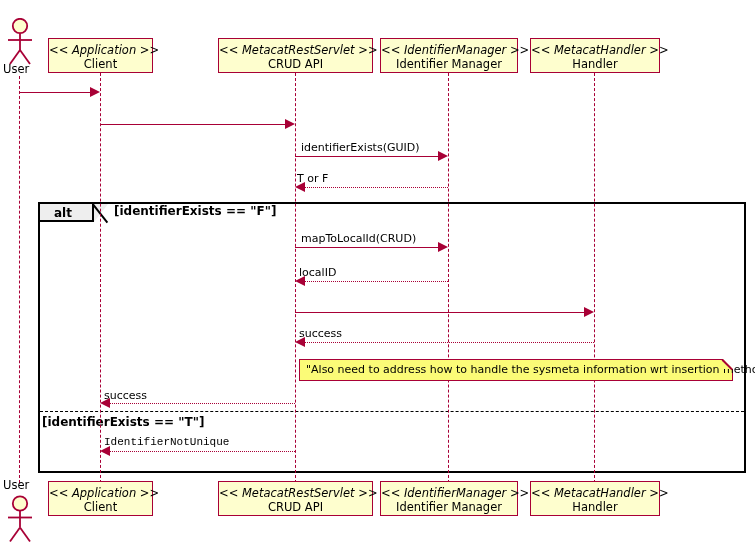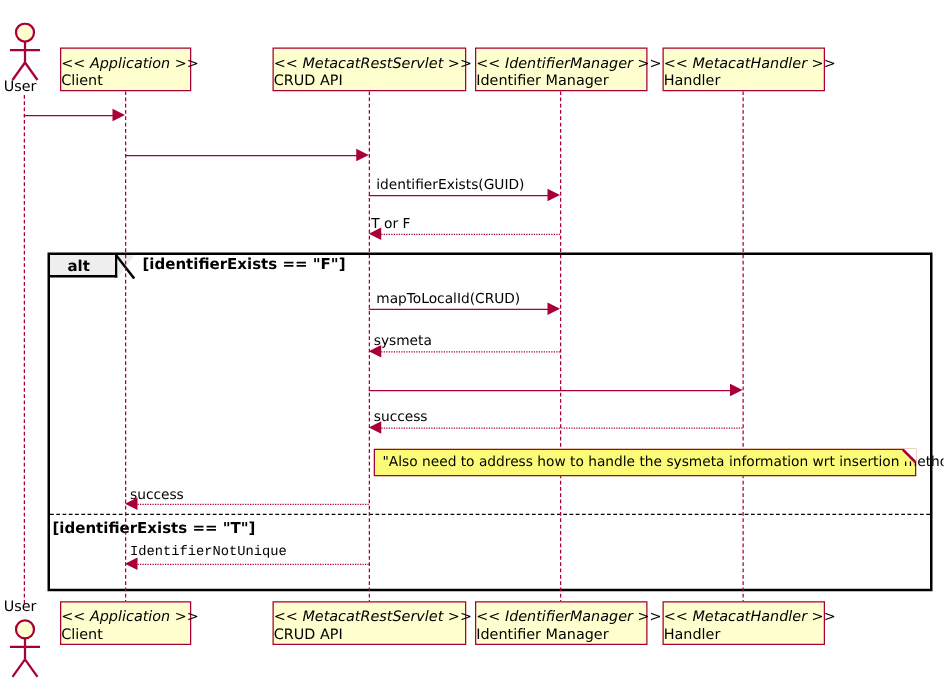--- a/index.html
+++ b/index.html
@@ -16,21 +16,21 @@
     height: 553px;
     background: #ffffff;
     overflow: hidden;
   }
   
   .participant {
     position: absolute;
     box-sizing: border-box;
     background: #FEFECE;
     border: 1.5px solid #A80036;
-    text-align: left;
+    text-align: center;
     padding-top: 4px;
     line-height: 1.25;
     color: #000000;
   }
   .participant .stereo {
     display: block;
     font-style: italic;
     font-size: 11.5px;
     white-space: nowrap;
   }
@@ -244,21 +244,21 @@
   <div class="arrow-r" style="left:438px; top:151px;"></div>
 
   <div class="msg-label" style="left:297px; top:172px;">T or F</div>
   <div class="msg-line dotted" style="left:305px; top:187px; width:143px;"></div>
   <div class="arrow-l" style="left:295px; top:182px;"></div>
 
   <div class="msg-label" style="left:301px; top:232px;">mapToLocalId(CRUD)</div>
   <div class="msg-line" style="left:295px; top:247px; width:144px;"></div>
   <div class="arrow-r" style="left:438px; top:242px;"></div>
 
-  <div class="msg-label" style="left:299px; top:266px;">sysmeta</div>
+  <div class="msg-label" style="left:299px; top:266px;">localID</div>
   <div class="msg-line dotted" style="left:305px; top:281px; width:143px;"></div>
   <div class="arrow-l" style="left:295px; top:276px;"></div>
 
   <div class="msg-line" style="left:295px; top:312px; width:290px;"></div>
   <div class="arrow-r" style="left:584px; top:307px;"></div>
 
   <div class="msg-label" style="left:299px; top:327px;">success</div>
   <div class="msg-line dotted" style="left:305px; top:342px; width:289px;"></div>
   <div class="arrow-l" style="left:295px; top:337px;"></div>
 

